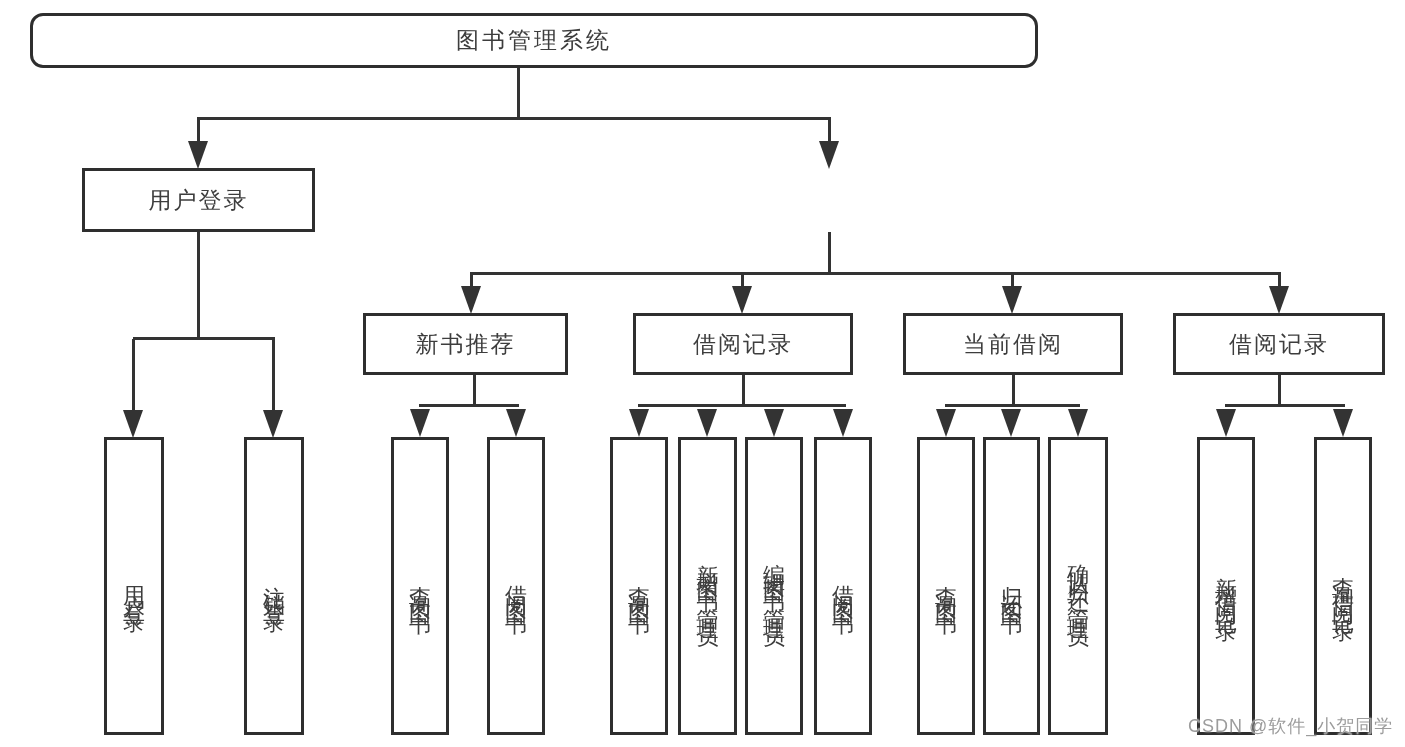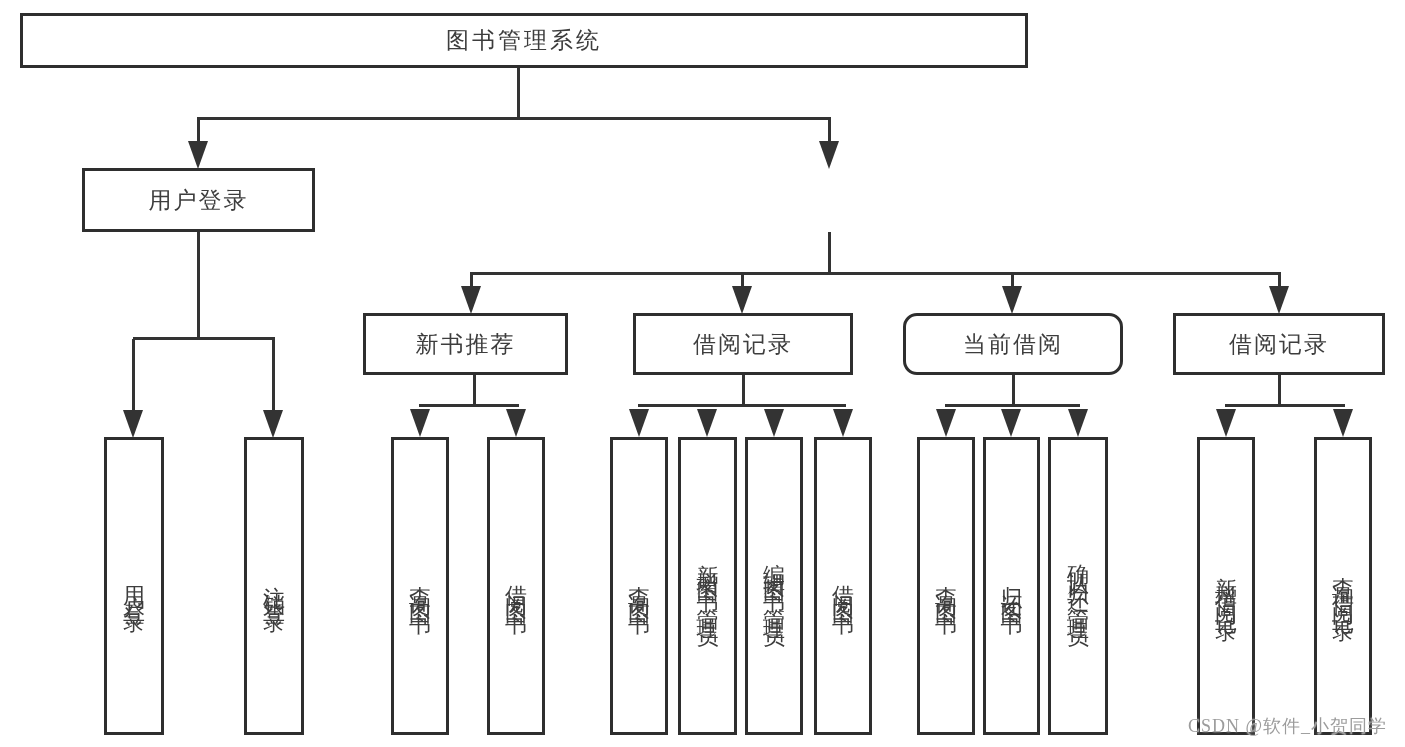--- a/index.html
+++ b/index.html
@@ -46,29 +46,28 @@
   }
   .watermark{
     position:absolute;
     left:1188px;top:714px;
     font-size:18px;
     color:#9c9c9c;
     letter-spacing:1px;
     text-shadow:0 0 2px #ffffff;
     z-index:5;
     white-space:nowrap;
-    font-family:Liberation Serif, serif;
   }
 </style>
 </head>
 <body>
 
 <div id="stage">
 
-  <div class="node" style="left:20px;top:13px;width:1008px;height:55px;letter-spacing:3px;">
+  <div class="node" style="left:30px;top:13px;width:1008px;height:55px;letter-spacing:3px;border-radius:13px;">
     <span>图书管理系统</span>
   </div>
 
   <div class="vline" style="left:517px;top:68px;height:51px;"></div>
   <div class="hline" style="left:197px;top:117px;width:634px;"></div>
   <div class="vline" style="left:197px;top:120px;height:23px;"></div>
   <div class="arrow" style="left:188px;top:141px;"></div>
   <div class="vline" style="left:828px;top:120px;height:23px;"></div>
   <div class="arrow" style="left:819px;top:141px;"></div>
 
@@ -93,21 +92,21 @@
   <div class="arrow" style="left:1002px;top:286px;"></div>
   <div class="vline" style="left:1278px;top:274px;height:13px;"></div>
   <div class="arrow" style="left:1269px;top:286px;"></div>
 
   <div class="node" style="left:363px;top:313px;width:205px;height:62px;">
     <span>新书推荐</span>
   </div>
   <div class="node" style="left:633px;top:313px;width:220px;height:62px;">
     <span>借阅记录</span>
   </div>
-  <div class="node" style="left:903px;top:313px;width:220px;height:62px;border-radius:14px;">
+  <div class="node" style="left:903px;top:313px;width:220px;height:62px;">
     <span>当前借阅</span>
   </div>
   <div class="node" style="left:1173px;top:313px;width:212px;height:62px;">
     <span>借阅记录</span>
   </div>
 
   <div class="vline" style="left:473px;top:375px;height:32px;"></div>
   <div class="hline" style="left:419px;top:404px;width:100px;"></div>
   <div class="arrow" style="left:410px;top:409px;"></div>
   <div class="arrow" style="left:506px;top:409px;"></div>

